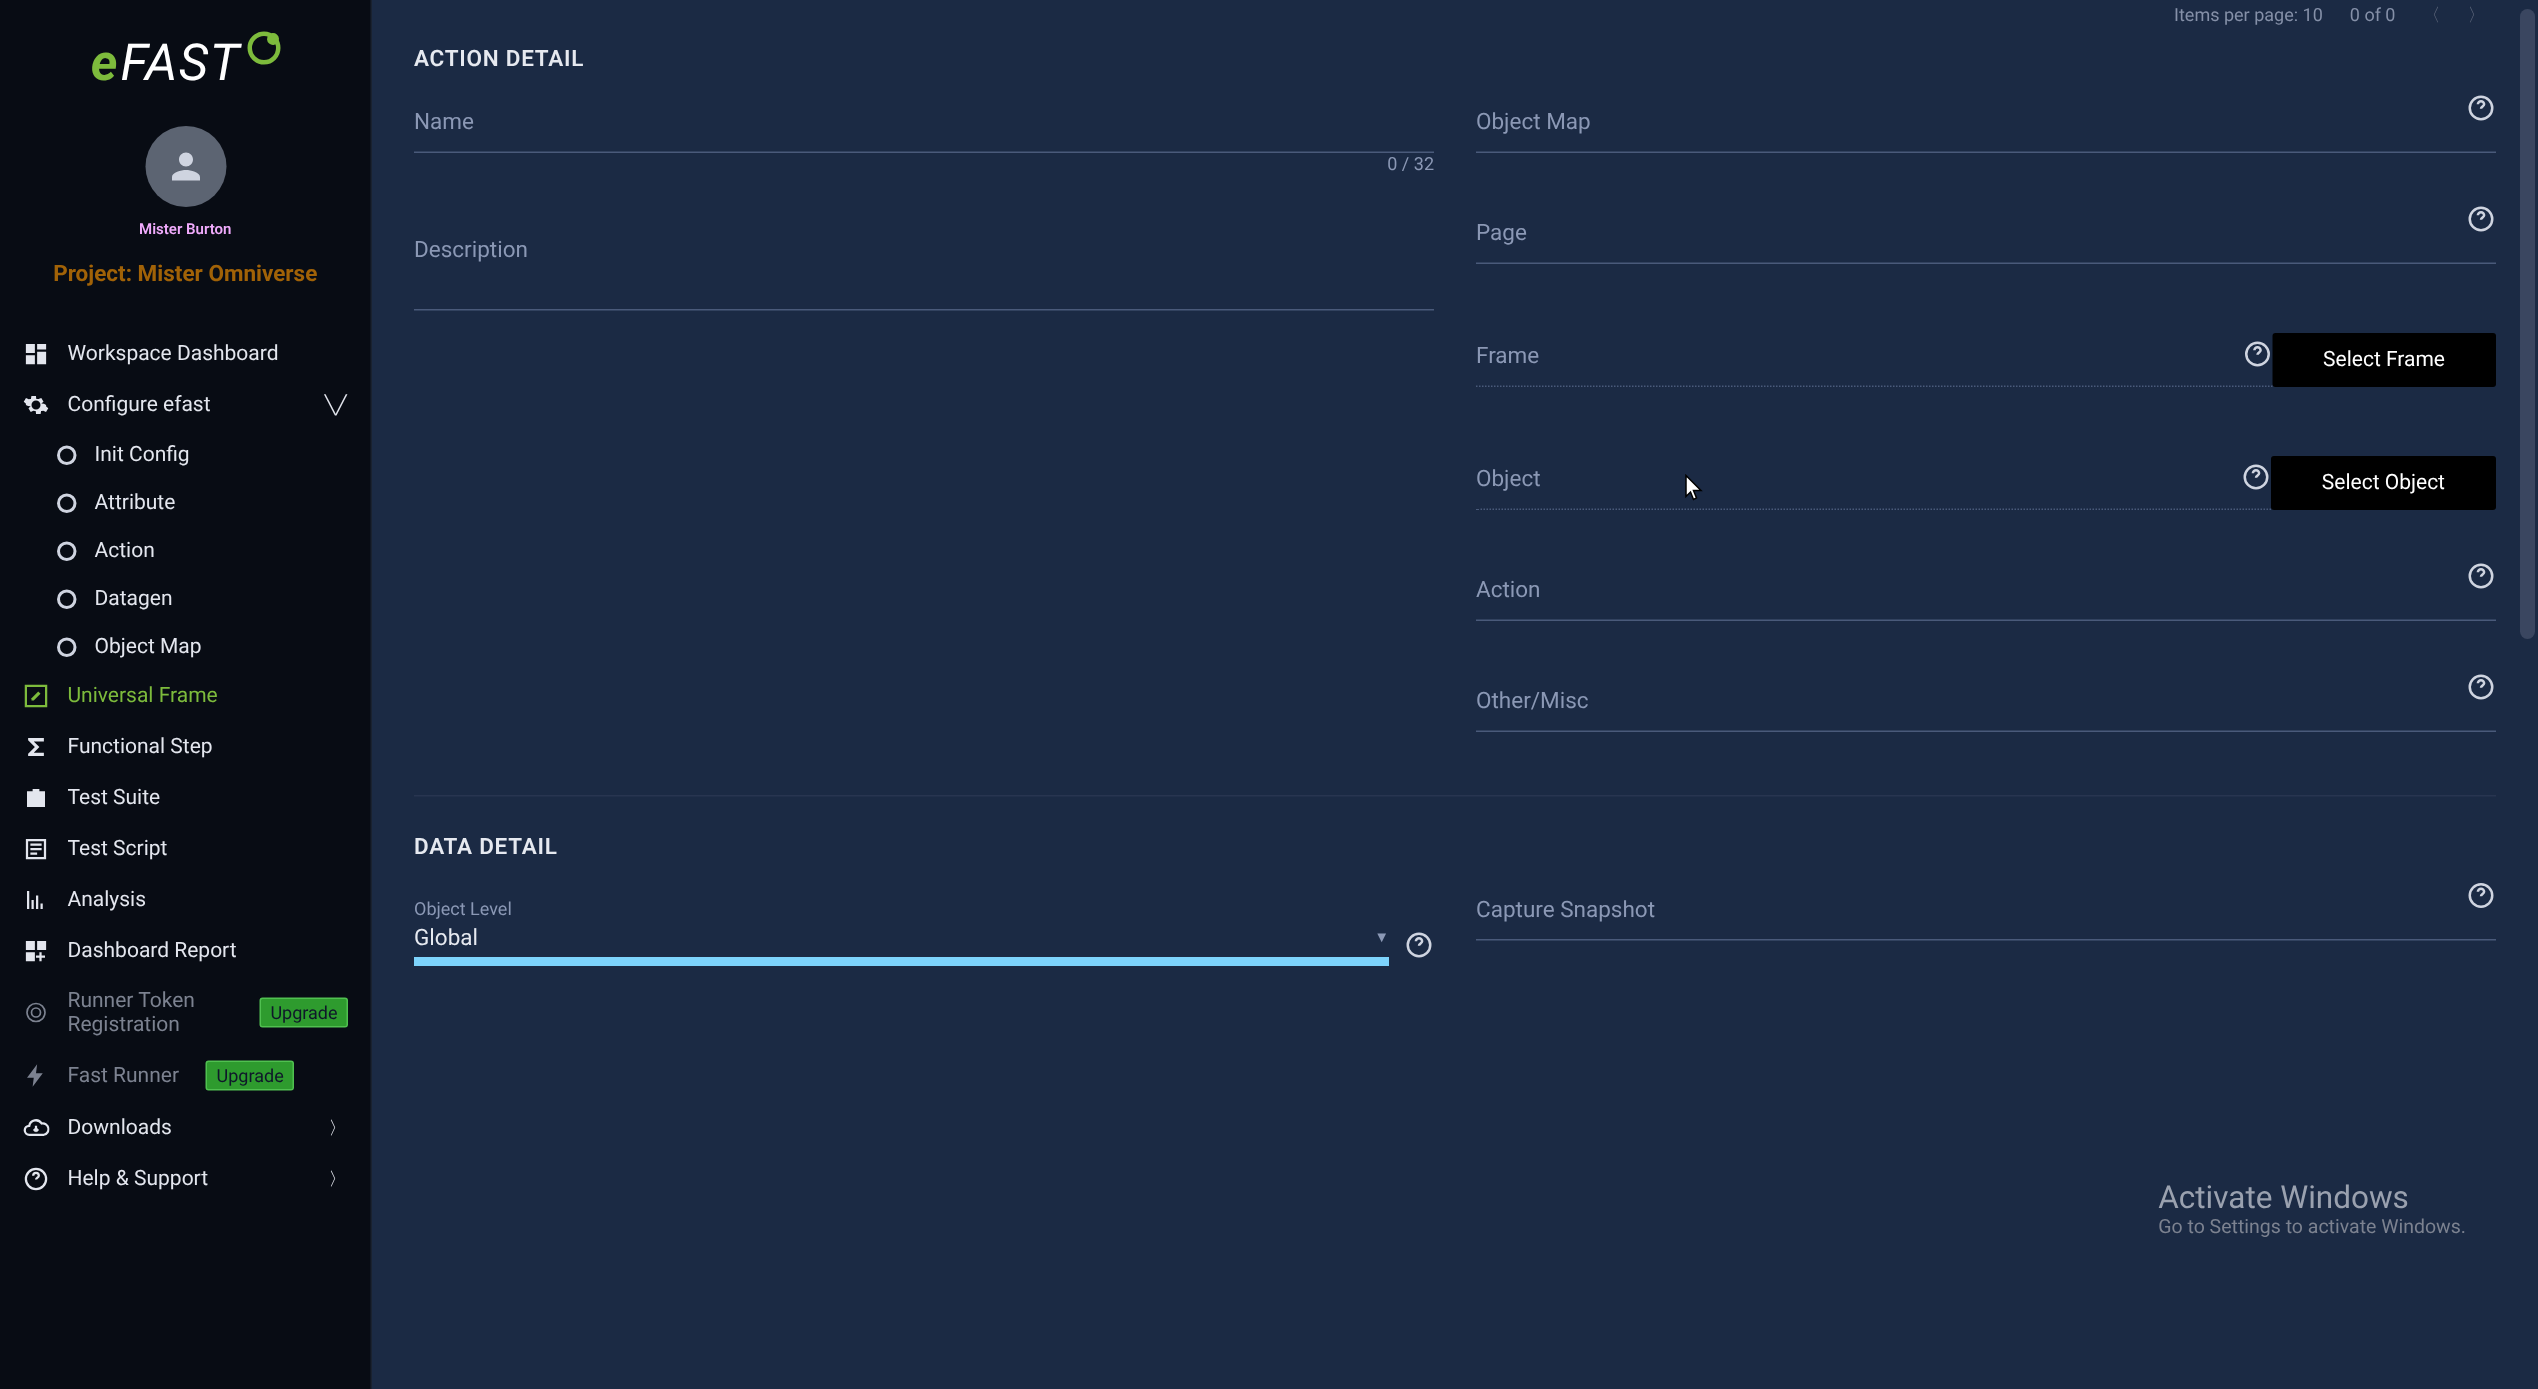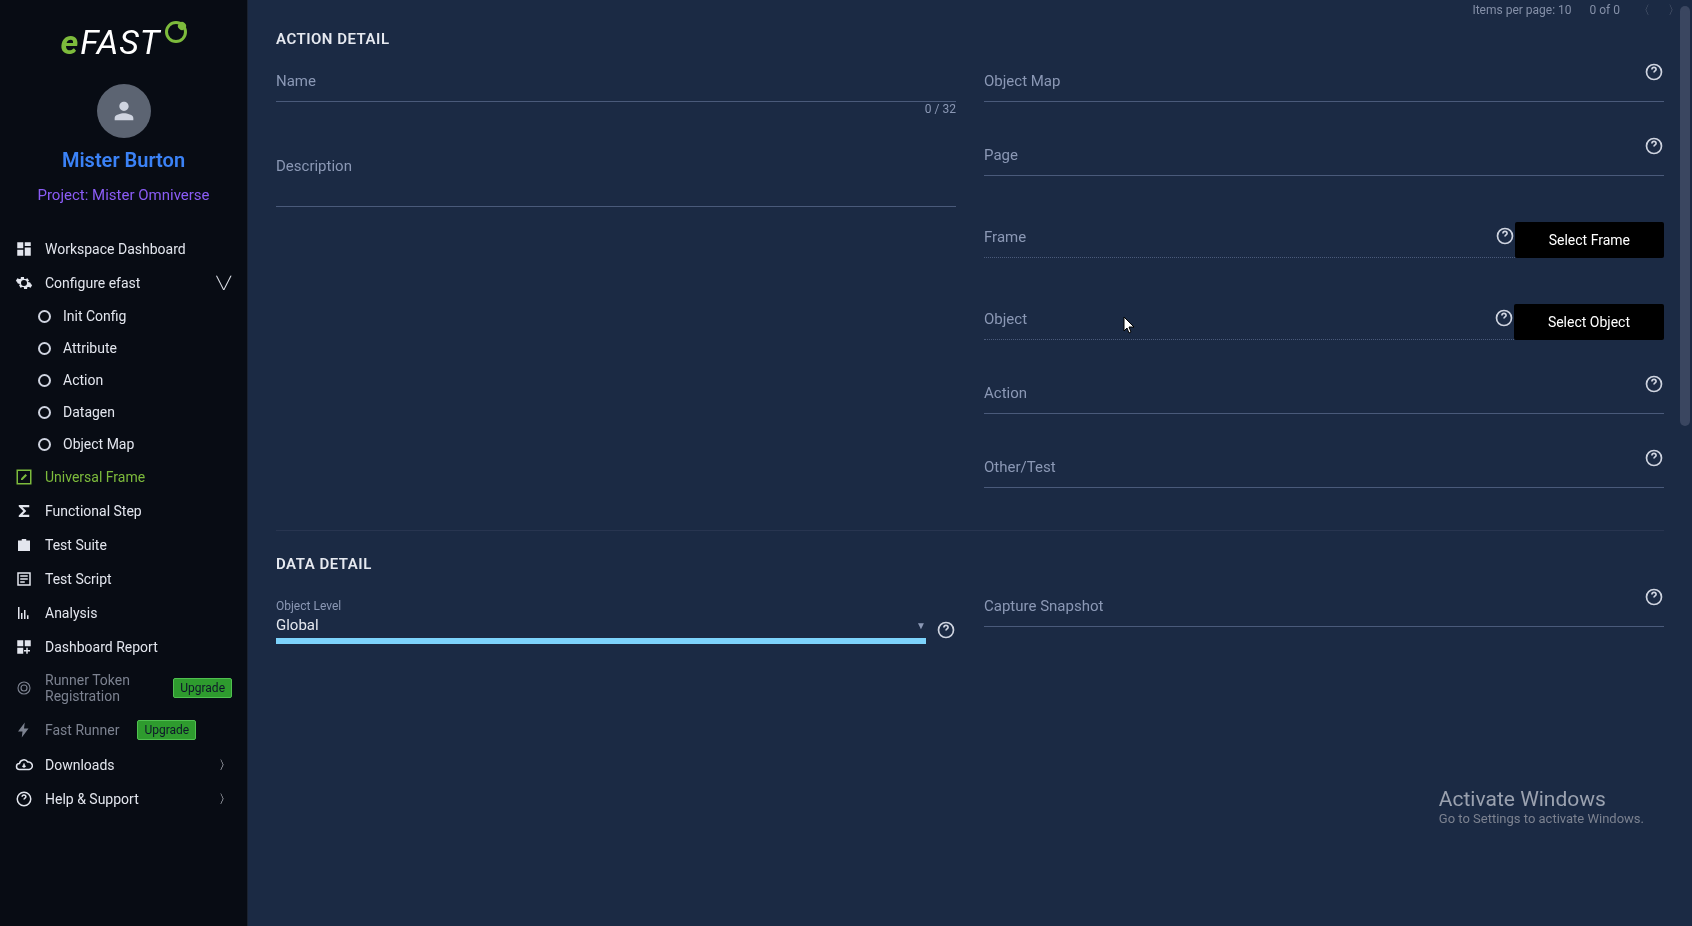--- a/index.html
+++ b/index.html
@@ -14,37 +14,37 @@
 .logo { display:flex; align-items:center; gap:2px; justify-content:center; padding:4px 0 22px; }
 .logo-e { color:#7dbb3c; font-size:34px; font-weight:700; font-style:italic; }
 .logo-rest { color:#fff; font-size:34px; font-weight:400; font-style:italic; letter-spacing:1px; }
 .logo-dot { width:22px; height:22px; border:3px solid #7dbb3c; border-radius:50%; position:relative; top:-10px; margin-left:2px; }
 .logo-dot:after { content:""; position:absolute; right:-2px; top:-2px; width:8px; height:8px; background:#7dbb3c; border-radius:50%; transform:rotate(40deg); }
 
 
 .avatar-wrap { display:flex; flex-direction:column; align-items:center; gap:10px; }
 .avatar { width:54px; height:54px; border-radius:50%; background:#5c6472; display:flex; align-items:center; justify-content:center; }
 .avatar svg { width:28px; height:28px; fill:#cfd4e0; }
-.user-name { color:#3b82f6; font-size:20px; font-weight:600; }
-.project-line { color:#8b5cf6; font-size:15px; font-weight:400; margin-top:4px; }
+.user-name { color:#f0abfc; font-size:10px; font-weight:600; }
+.project-line { color:#a16207; font-size:15px; font-weight:700; margin-top:4px; }
 
 
 .nav { margin-top:28px; flex:1; overflow-y:auto; }
 .nav-item { display:flex; align-items:center; gap:12px; padding:8px 15px; color:#e3e6ee; font-size:14px; cursor:pointer; position:relative; }
 .nav-item.sub { padding-left:38px; }
 .nav-item .exp { position:absolute; right:16px; font-size:12px; color:#e3e6ee; }
 .nav-item.active { color:#7dbb3c; }
 .nav-item.dim { color:#7c8290; }
 .nav-icon { width:18px; height:18px; display:flex; align-items:center; justify-content:center; flex-shrink:0; }
 .nav-icon svg { width:18px; height:18px; fill:currentColor; }
 .radio { width:13px; height:13px; border:2px solid #cfd4e0; border-radius:50%; }
 .badge { background:#2e9b2e; color:#0f172a; font-size:12px; padding:2px 6px; border-radius:2px; margin-left:6px; border:1px solid #50c050; }
 
 
-.topstrip { position:absolute; top:0; right:12px; display:flex; align-items:center; gap:18px; color:#8590a8; font-size:12px; height:20px; }
+.topstrip { position:absolute; top:0; right:35px; display:flex; align-items:center; gap:18px; color:#8590a8; font-size:12px; height:20px; }
 
 
 .panel { padding:30px 28px 60px 28px; }
 .section-title { color:#e6e9f0; font-size:15px; font-weight:600; letter-spacing:0.5px; margin-bottom:26px; }
 .form-grid { display:flex; gap:28px; }
 .col { flex:1; display:flex; flex-direction:column; gap:47px; }
 .col.right { gap:46px; padding-top:0; }
 
 .field { position:relative; }
 .field-label { color:#8b98b5; font-size:15px; position:absolute; left:0; top:-2px; pointer-events:none; }
@@ -308,21 +308,21 @@
           <div class="field">
             <label class="field-label">Action</label>
             <input class="field-line" style="">
             <span class="help-icon"><svg viewBox="0 0 24 24">
                   <circle cx="12" cy="12" r="9"></circle>
                   <path d="M9.5 9a2.5 2.5 0 015 0c0 1.5-2.5 2-2.5 3.5M12 17h.01"></path>
                 </svg></span>
           </div>
 
           <div class="field">
-            <label class="field-label">Other/Test</label>
+            <label class="field-label">Other/Misc</label>
             <input class="field-line" style="">
             <span class="help-icon"><svg viewBox="0 0 24 24">
                   <circle cx="12" cy="12" r="9"></circle>
                   <path d="M9.5 9a2.5 2.5 0 015 0c0 1.5-2.5 2-2.5 3.5M12 17h.01"></path>
                 </svg></span>
           </div>
         </div>
       </div>
 
       <hr class="divider">

